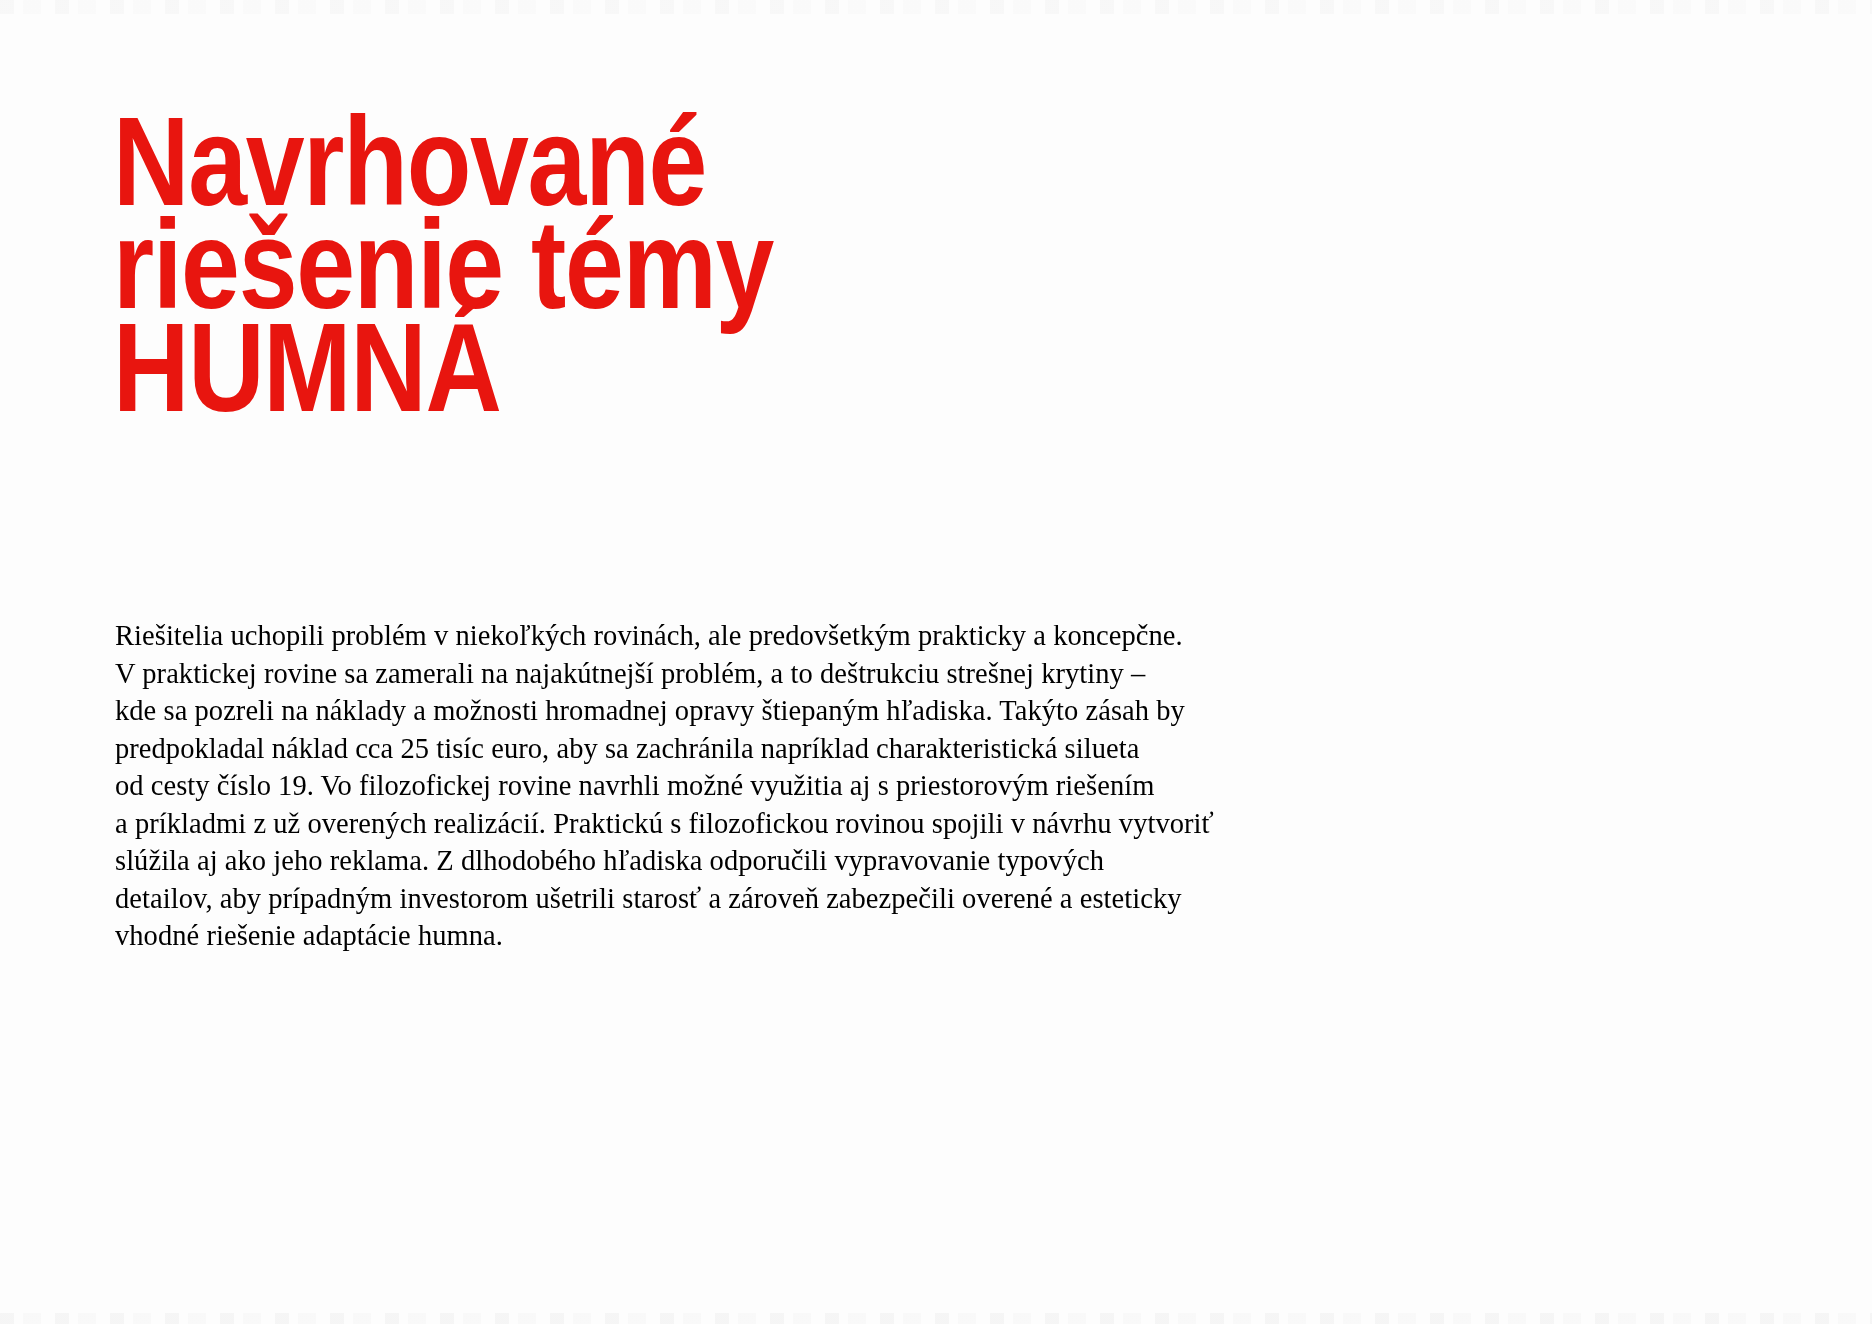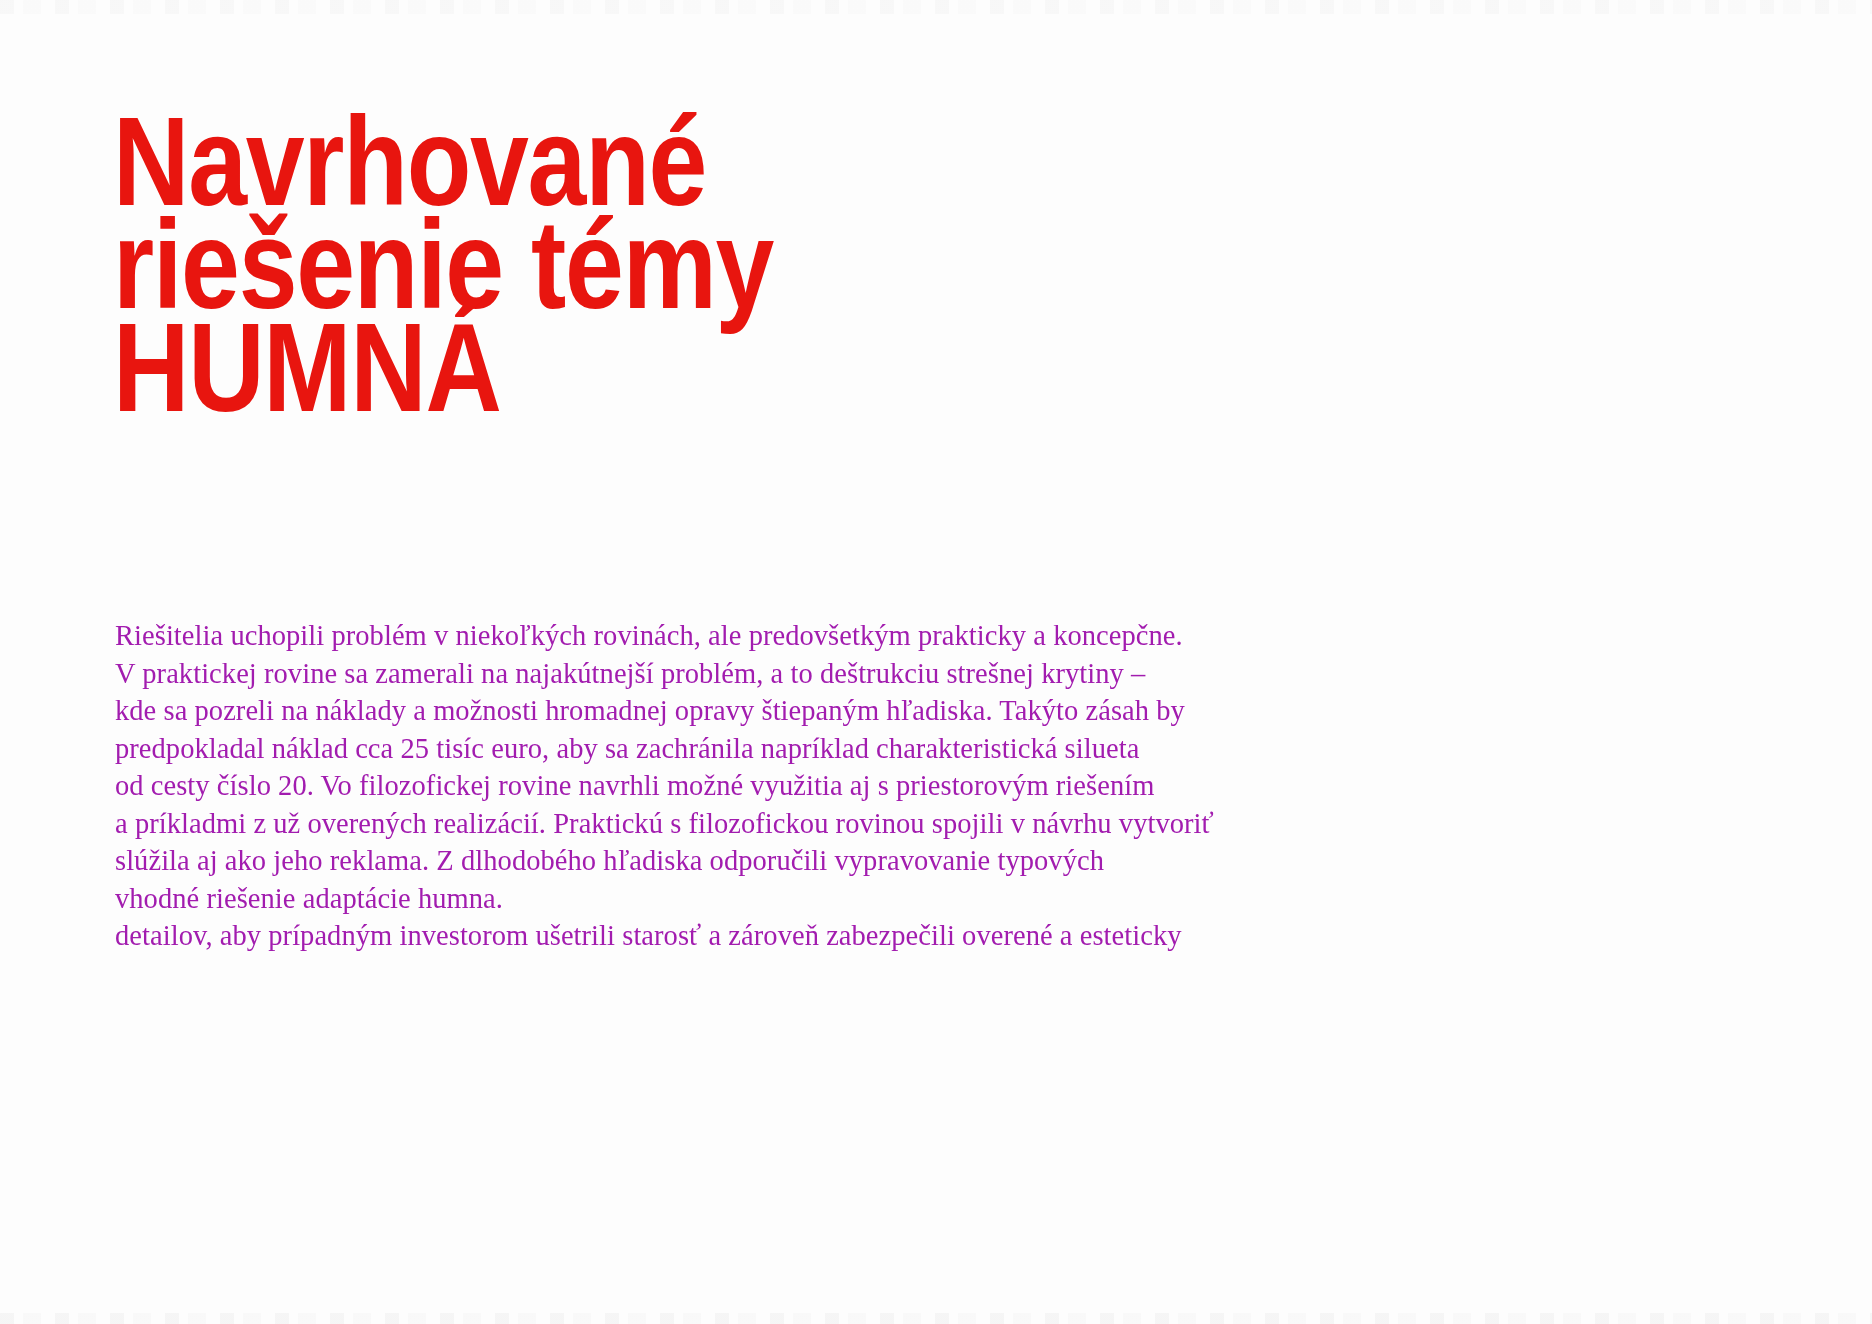--- a/index.html
+++ b/index.html
@@ -80,27 +80,27 @@
 <div class="page" style="background: rgb(253, 253, 253);">
 
   <div class="scan-noise top"></div>
 
   <h1 class="heading" style="color: rgb(232, 21, 15);">
     <span class="heading-line">Navrhované</span>
     <span class="heading-line">riešenie témy</span>
     <span class="heading-line">HUMNÁ</span>
   </h1>
 
-  <div class="body-copy" style="color: #a21caf;">
+  <div class="body-copy" style="color: #000000;">
     <span class="body-line">Riešitelia uchopili problém v niekoľkých rovinách, ale predovšetkým prakticky a koncepčne.</span>
     <span class="body-line">V praktickej rovine sa zamerali na najakútnejší problém, a to deštrukciu strešnej krytiny –</span>
     <span class="body-line">kde sa pozreli na náklady a možnosti hromadnej opravy štiepaným hľadiska. Takýto zásah by</span>
     <span class="body-line">predpokladal náklad cca 25 tisíc euro, aby sa zachránila napríklad charakteristická silueta</span>
-    <span class="body-line">od cesty číslo 20. Vo filozofickej rovine navrhli možné využitia aj s priestorovým riešením</span>
+    <span class="body-line">od cesty číslo 19. Vo filozofickej rovine navrhli možné využitia aj s priestorovým riešením</span>
     <span class="body-line">a príkladmi z už overených realizácií. Praktickú s filozofickou rovinou spojili v návrhu vytvoriť</span>
     <span class="body-line">slúžila aj ako jeho reklama. Z dlhodobého hľadiska odporučili vypravovanie typových</span>
+    <span class="body-line">detailov, aby prípadným investorom ušetrili starosť a zároveň zabezpečili overené a esteticky</span>
     <span class="body-line">vhodné riešenie adaptácie humna.</span>
-    <span class="body-line">detailov, aby prípadným investorom ušetrili starosť a zároveň zabezpečili overené a esteticky</span>
   </div>
 
   <div class="scan-noise bottom"></div>
 
 </div>
 
 </body></html>

